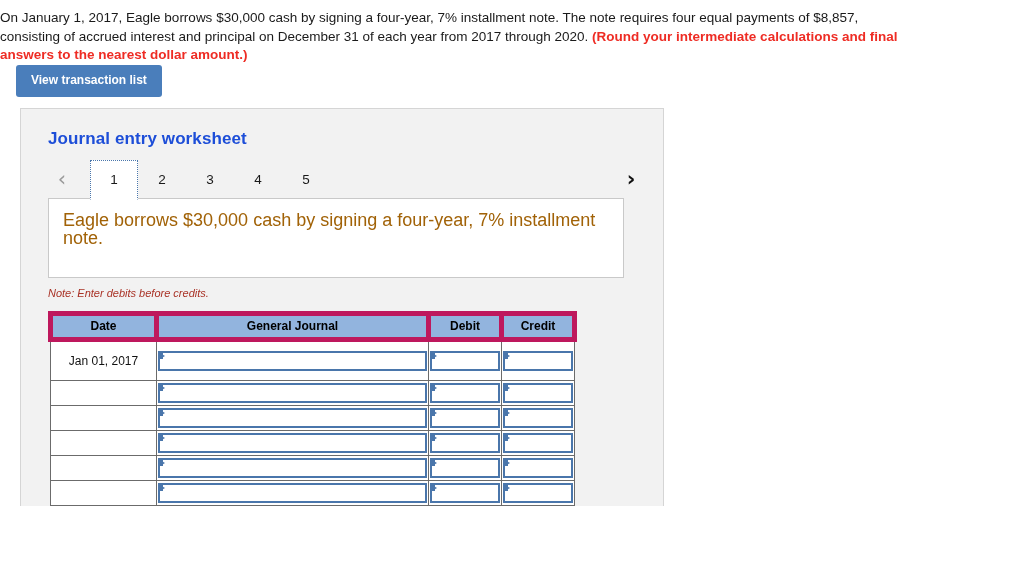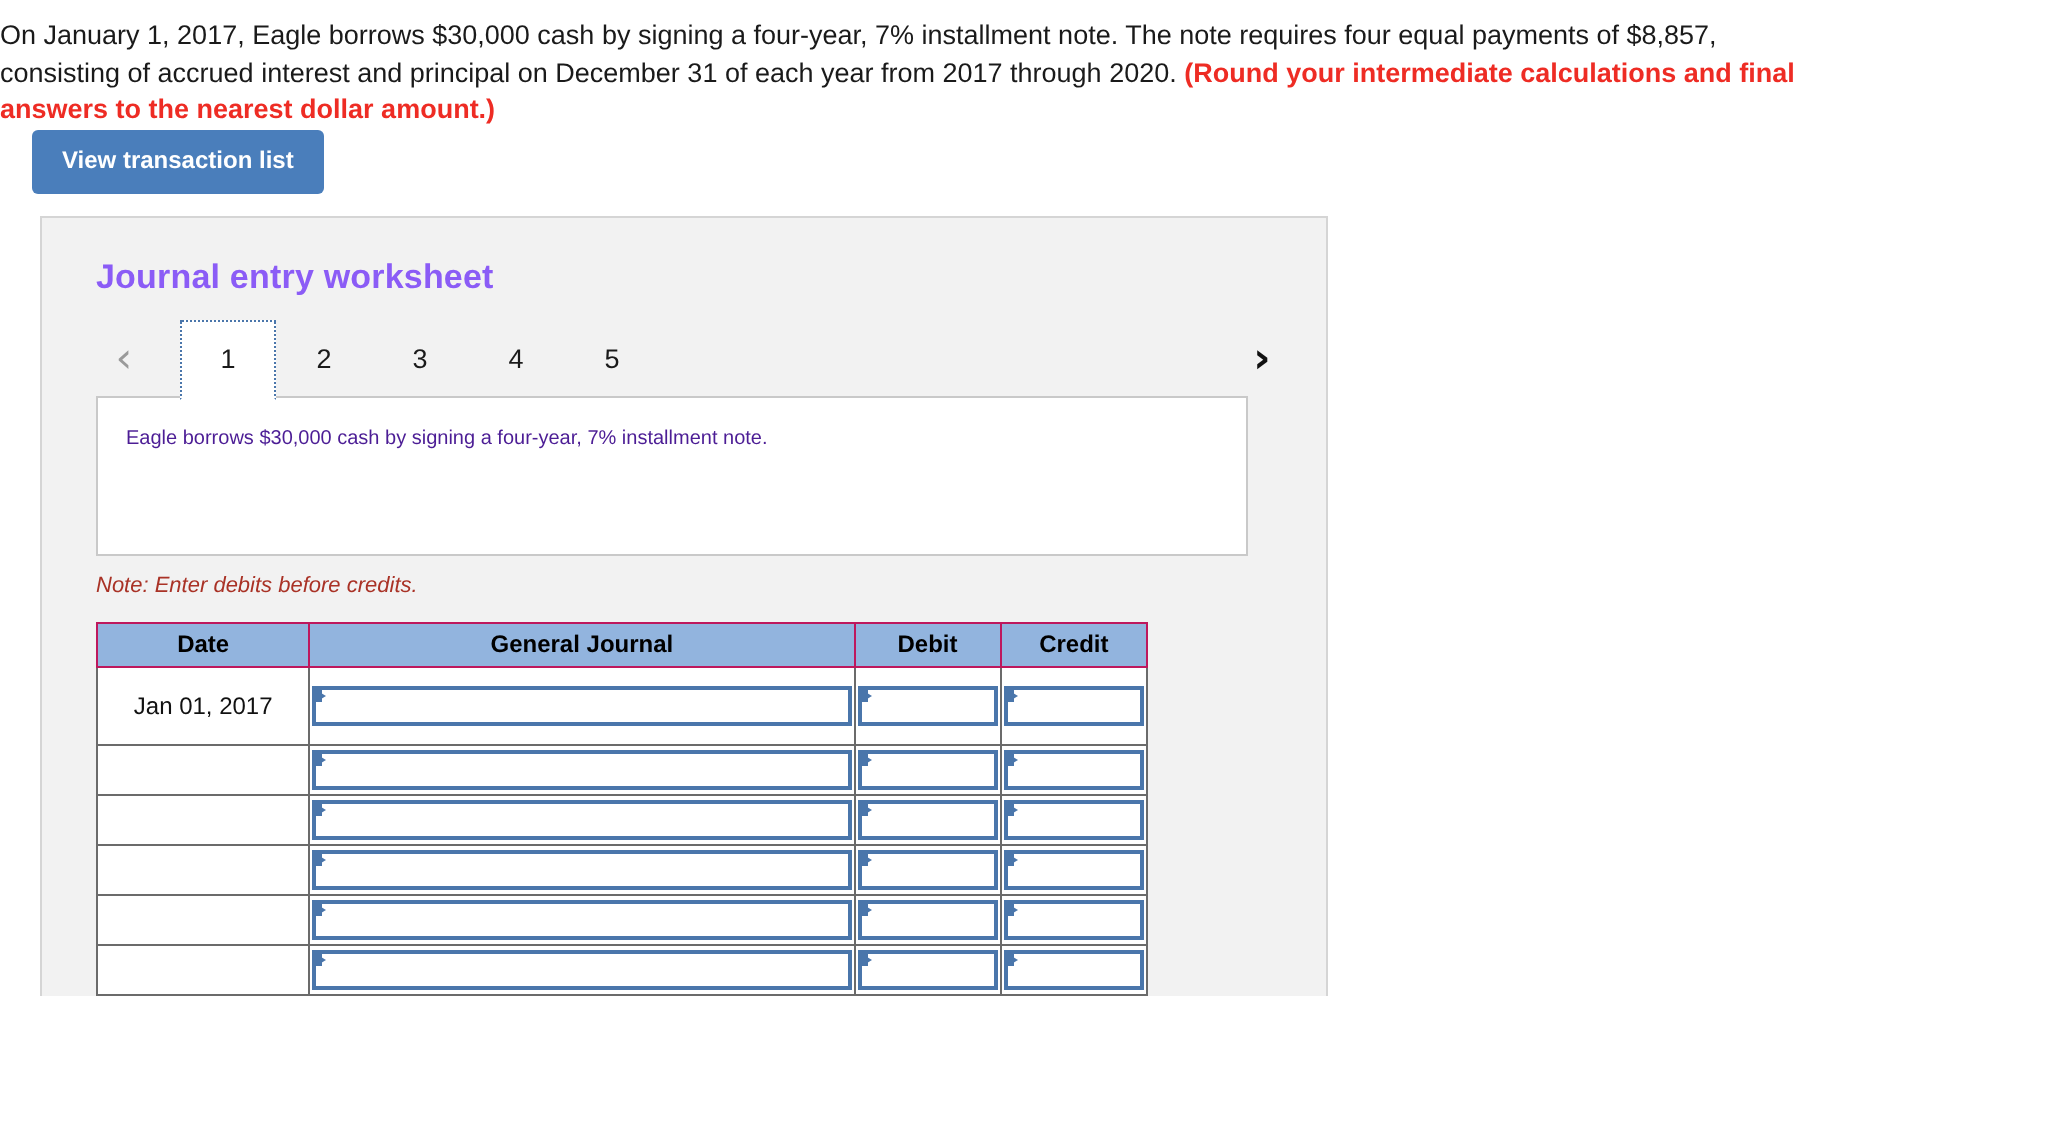--- a/index.html
+++ b/index.html
@@ -62,21 +62,21 @@
     background: #f2f2f2;
     border: 1px solid #d5d5d5;
     border-bottom: none;
     min-height: 382px;
     box-sizing: border-box;
     padding: 0 0 0 0;
   }
   .panel-title {
     font-size: 17px;
     font-weight: bold;
-    color: #8b5cf6;
+    color: #1d4ed8;
     margin: 20px 0 0 27px;
     letter-spacing: 0.1px;
   }
 
   
   .tabstrip {
     position: relative;
     margin: 11px 0 0 27px;
     height: 40px;
     width: 597px;
@@ -137,44 +137,44 @@
     margin: -2px 0 0 27px;
     width: 576px;
     height: 80px;
     background: #ffffff;
     border: 1px solid #c9c9c9;
     box-sizing: border-box;
     padding: 12px 14px;
     z-index: 1;
   }
   .descbox .line {
-    font-size: 10px;
+    font-size: 18px;
     line-height: 18px;
-    color: #4c1d95;
+    color: #a16207;
   }
 
   
   .note {
     margin: 8px 0 0 27px;
     font-size: 11px;
     color: #a93226;
     line-height: 14px;
     font-style: italic;
   }
 
   
   .jtable {
     margin: 11px 0 0 27px;
     border-collapse: collapse;
     table-layout: fixed;
     width: 526px;
   }
   .jtable th {
     background: #92b4de;
-    border: 1px solid #be185d;
+    border: 5px solid #be185d;
     font-size: 12px;
     font-weight: bold;
     color: #000000;
     height: 21px;
     padding: 0;
     text-align: center;
   }
   .jtable td {
     border: 1px solid #6b6b6b;
     padding: 12px;

